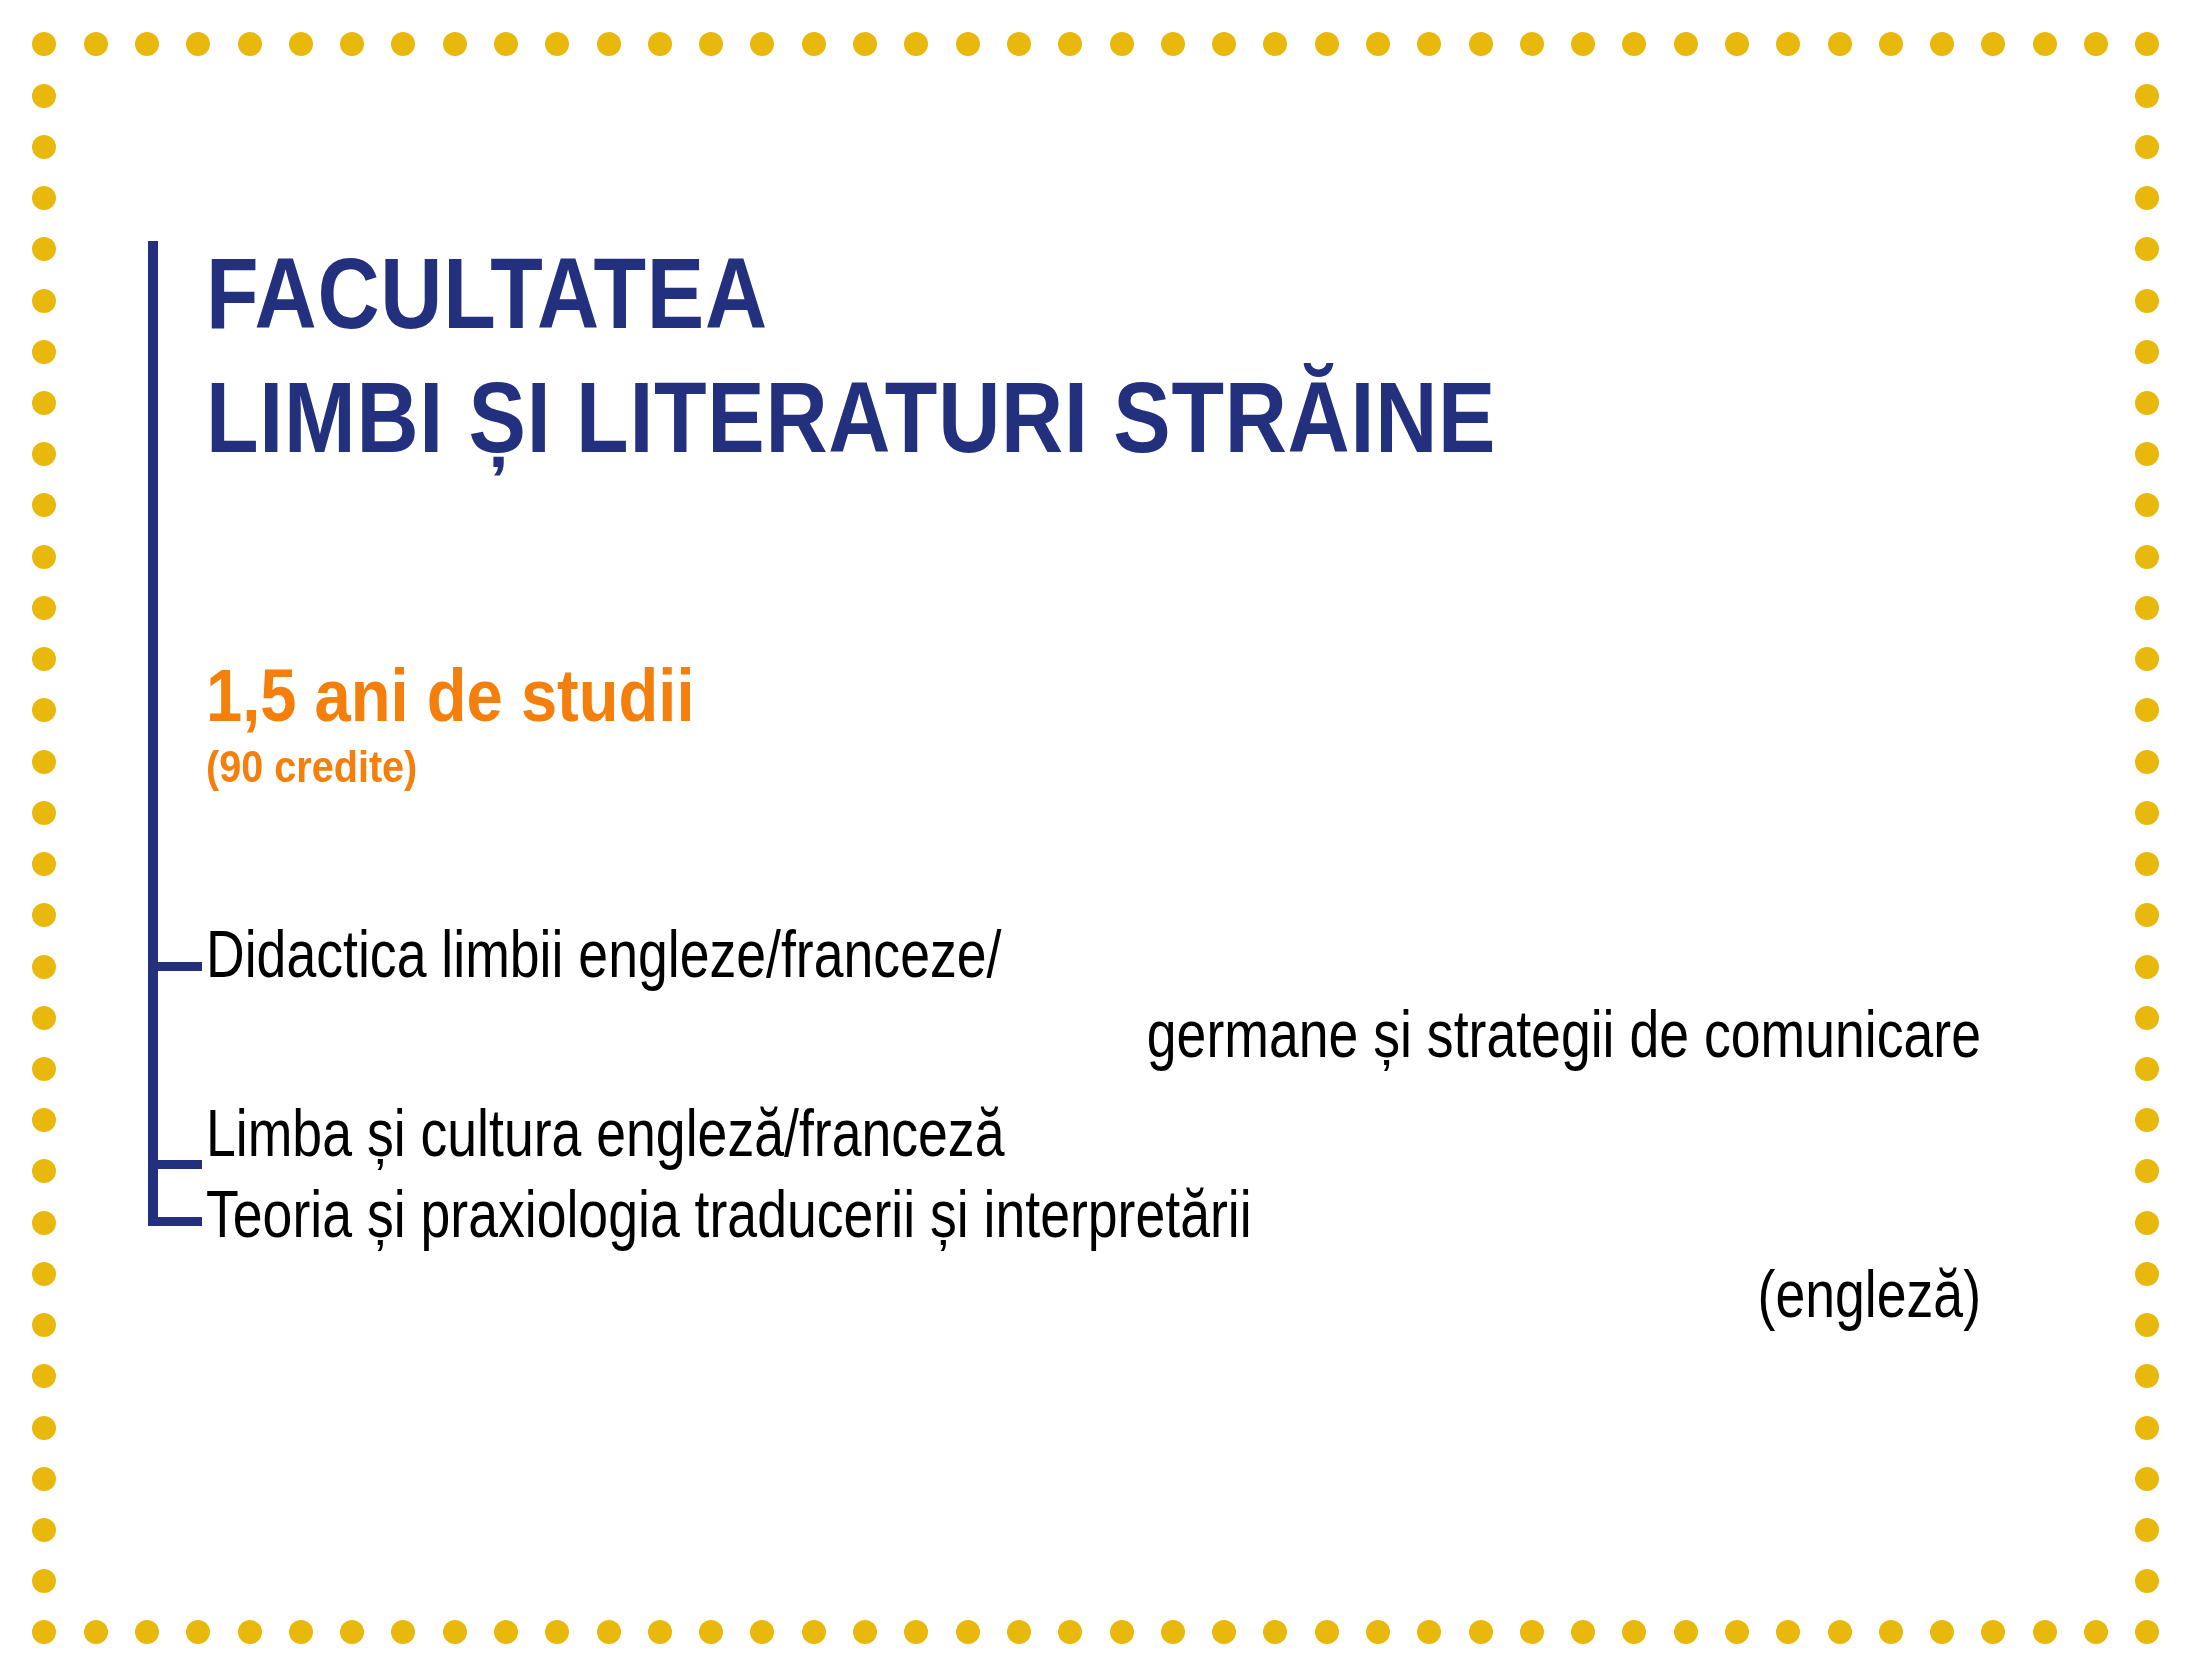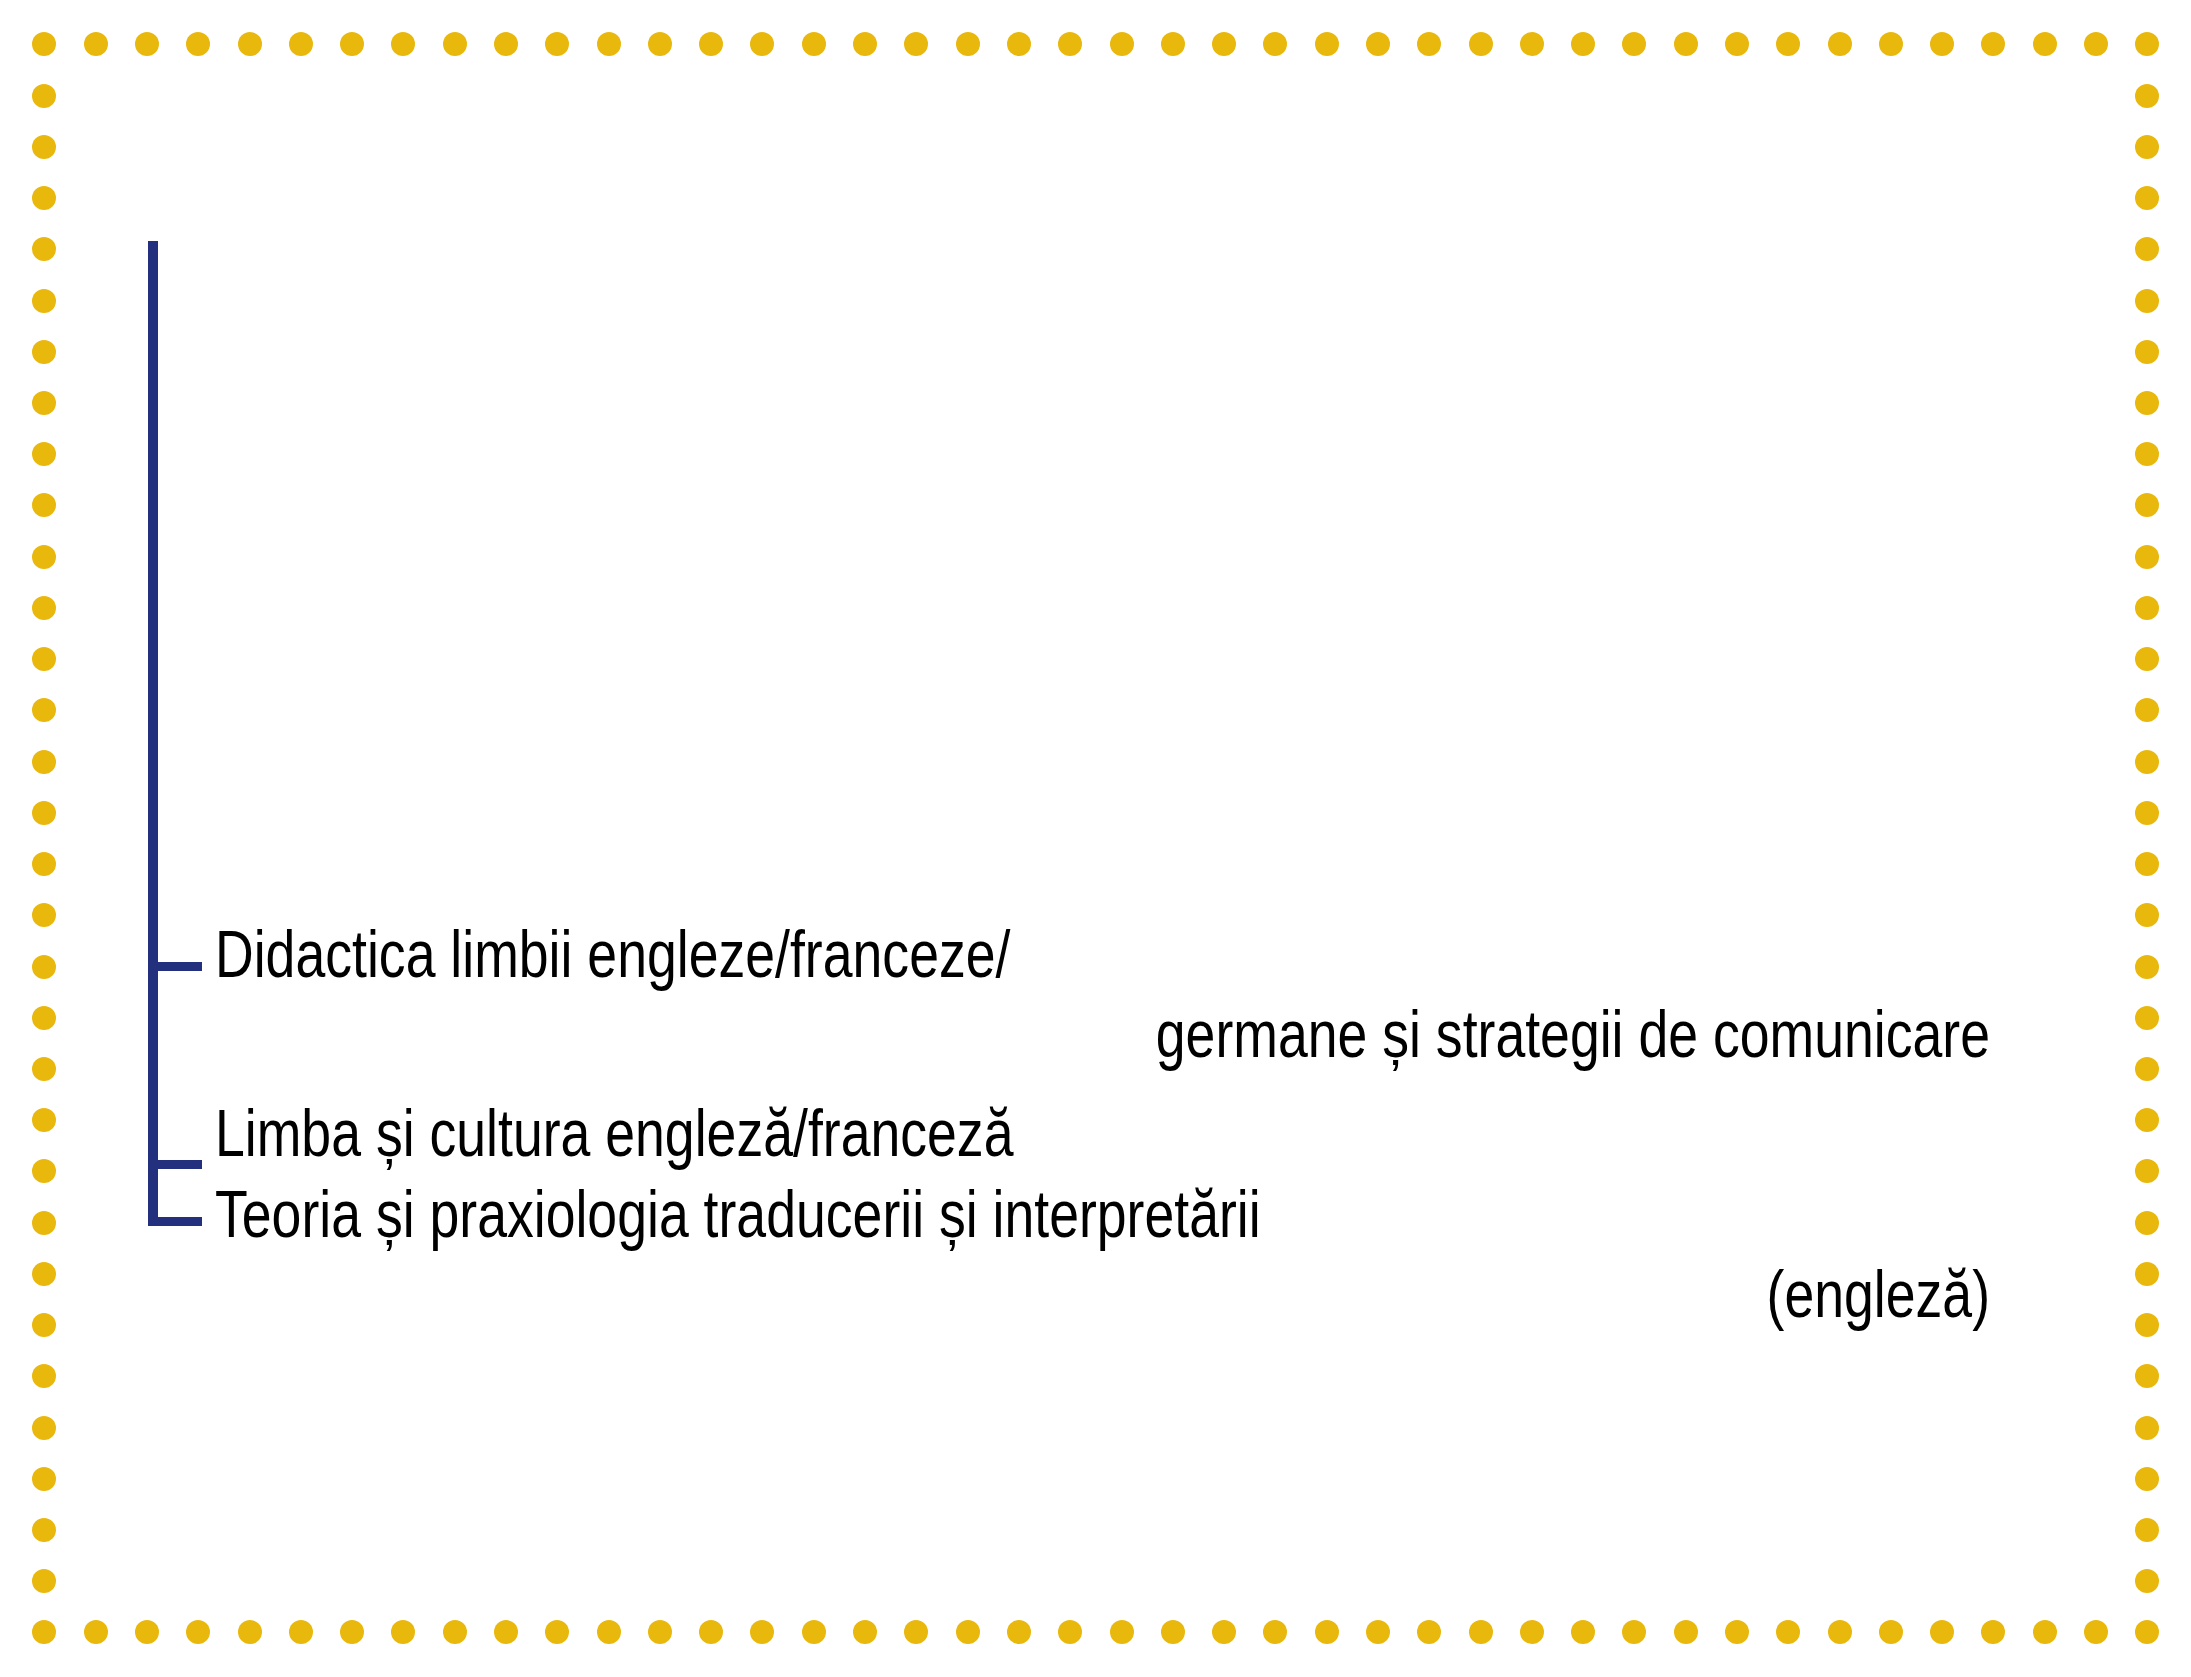--- a/index.html
+++ b/index.html
@@ -112,21 +112,20 @@
     margin-top: 5.6px;
   }
 
   
   .programs {
     position: absolute;
     left: 58px;
     top: 682px;
     width: 1855px;
     color: #000000;
-    margin-left: 9px;
   }
   .program {
     font-size: 67px;
     line-height: 80px;
     font-weight: 400;
     transform: scaleX(0.80);
     transform-origin: left top;
     width: 125%;
   }
   .program .wrap-line {
@@ -290,20 +289,26 @@
       <div class="dot" style="left: 2135px; top: 1569px; background: rgb(233, 184, 13);"></div>
     </div>
 
   <div class="content">
 
     <div class="tree-spine"></div>
     <div class="tree-branch branch-1"></div>
     <div class="tree-branch branch-2"></div>
     <div class="tree-branch branch-3"></div>
 
+    <div class="headings">
+      <div class="title-line title-line-1">FACULTATEA</div>
+      <div class="title-line title-line-2">LIMBI ȘI LITERATURI STRĂINE</div>
+      <div class="years">1,5 ani de studii</div>
+      <div class="credits">(90 credite)</div>
+    </div>
 
     <div class="programs">
 
       <div class="program p1">
         <span>Didactica limbii engleze/franceze/</span>
         <span class="wrap-line">germane și strategii de comunicare</span>
       </div>
 
       <div class="program p2">
         <span>Limba și cultura engleză/franceză</span>

